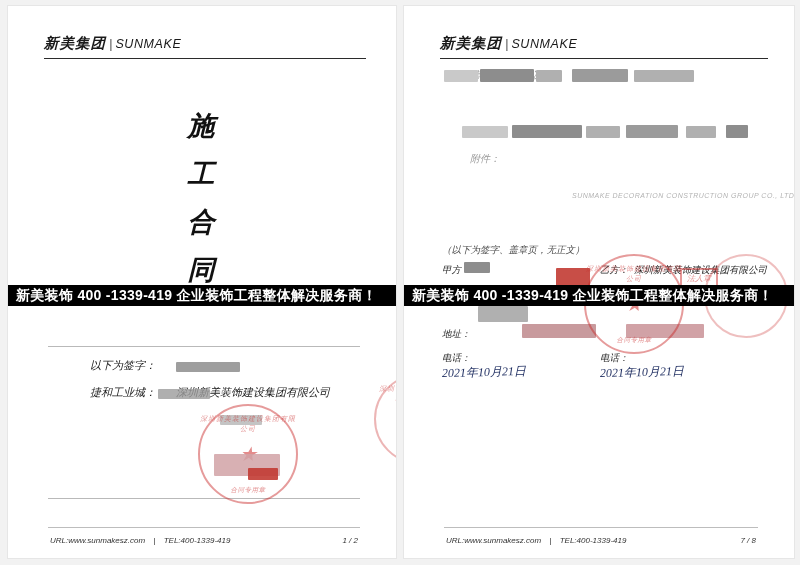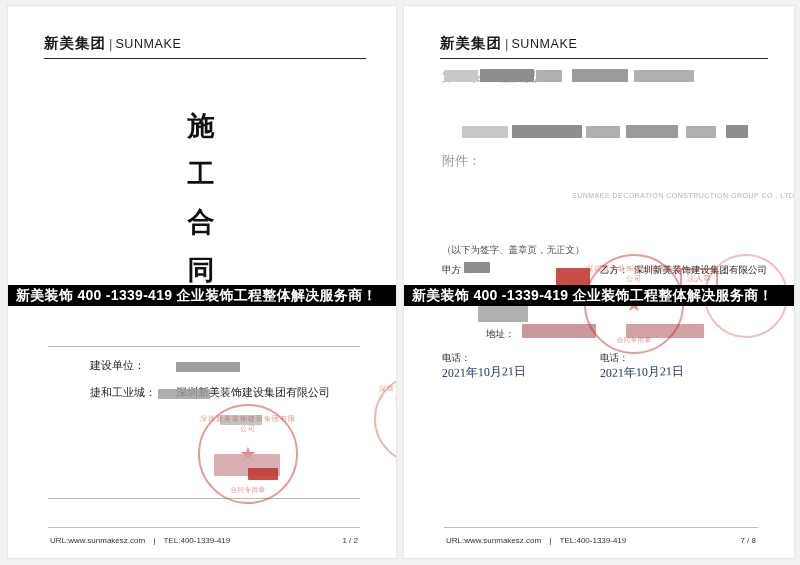--- a/index.html
+++ b/index.html
@@ -30,21 +30,21 @@
   #page-left {
     left: 8px; top: 6px;
     width: 388px; height: 552px;
   }
   #page-right {
     left: 404px; top: 6px;
     width: 390px; height: 552px;
   }
   .page-inner {
     position: absolute;
-    left: 0; top: 0; right: 0; bottom: 0;
+    left: 0; top: 0; right: 0; bottom: 0; font-style: italic;
   }
   
   .letterhead {
     position: absolute;
     left: 36px;
     top: 28px;
     right: 30px;
     height: 26px;
   }
   .lh-text {
@@ -158,23 +158,24 @@
   }
   .r-gray   { background: #8d8d8d; }
   .r-gray2  { background: #9b9b9b; }
   .r-gray3  { background: #b0b0b0; }
   .r-light  { background: #c9c9c9; }
   .r-pinkish{ background: #c89a9d; }
   .r-rose   { background: #d1a2a6; }
   .r-red    { background: #c23b33; }
   .faint-label {
     position: absolute;
-    font-size: 13px;
+    font-size: 10px;
     color: #9a9a9a;
     white-space: nowrap;
+    margin-left: 28px;
   }
   .small-label {
     position: absolute;
     font-size: 9.5px;
     color: #2b2b2b;
     white-space: nowrap;
   }
   .tiny-gray {
     position: absolute;
     font-size: 7px;
@@ -289,21 +290,21 @@
         <div>工</div>
         <div>合</div>
         <div>同</div>
       </div>
 
       <div class="hrule" style="top:340px;"></div>
       <div class="hrule" style="top:492px;"></div>
 
       <div class="form-block">
         <div class="form-row">
-          <span class="lbl">建设单位：</span>
+          <span class="lbl">以下为签字：</span>
         </div>
         <div class="form-row">
           <span class="lbl">捷和工业城：</span>
           <span class="val">深圳新美装饰建设集团有限公司</span>
         </div>
       </div>
 
       <div class="redact r-gray" style="left:168px; top:356px; width:64px; height:10px; opacity:.85;"></div>
       <div class="redact r-gray2" style="left:150px; top:383px; width:52px; height:10px; opacity:.8;"></div>
       <div class="redact r-gray3" style="left:212px; top:409px; width:42px; height:10px; opacity:.75;"></div>
@@ -364,21 +365,21 @@
       <div class="tiny-gray" style="left:168px; top:186px;">SUNMAKE DECORATION CONSTRUCTION GROUP CO., LTD.</div>
 
       <div class="sign-note" style="left:38px; top:238px;">（以下为签字、盖章页，无正文）</div>
 
       <div class="party-line" style="left:38px; top:258px;">甲方：</div>
       <div class="party-line" style="left:196px; top:258px;">乙方：</div>
       <div class="party-line" style="left:230px; top:258px;">深圳新美装饰建设集团有限公司</div>
 
       <div class="redact r-gray" style="left:60px; top:256px; width:26px; height:11px;"></div>
 
-      <div class="small-label" style="left:38px; top:322px;margin-left:44px;">地址：</div>
+      <div class="small-label" style="left:38px; top:322px;">地址：</div>
       <div class="small-label" style="left:38px; top:346px;">电话：</div>
       <div class="small-label" style="left:196px; top:346px;">电话：</div>
 
       <div class="redact r-pinkish" style="left:118px; top:318px; width:74px; height:14px;"></div>
       <div class="redact r-rose" style="left:222px; top:318px; width:78px; height:14px;"></div>
       <div class="redact r-gray3" style="left:74px;  top:300px; width:50px; height:16px;"></div>
       <div class="redact r-red" style="left:152px; top:262px; width:34px; height:34px; opacity:.9;"></div>
 
       <div class="handwriting" style="left:38px; top:358px;">2021年10月21日</div>
       <div class="handwriting" style="left:196px; top:358px;">2021年10月21日</div>

